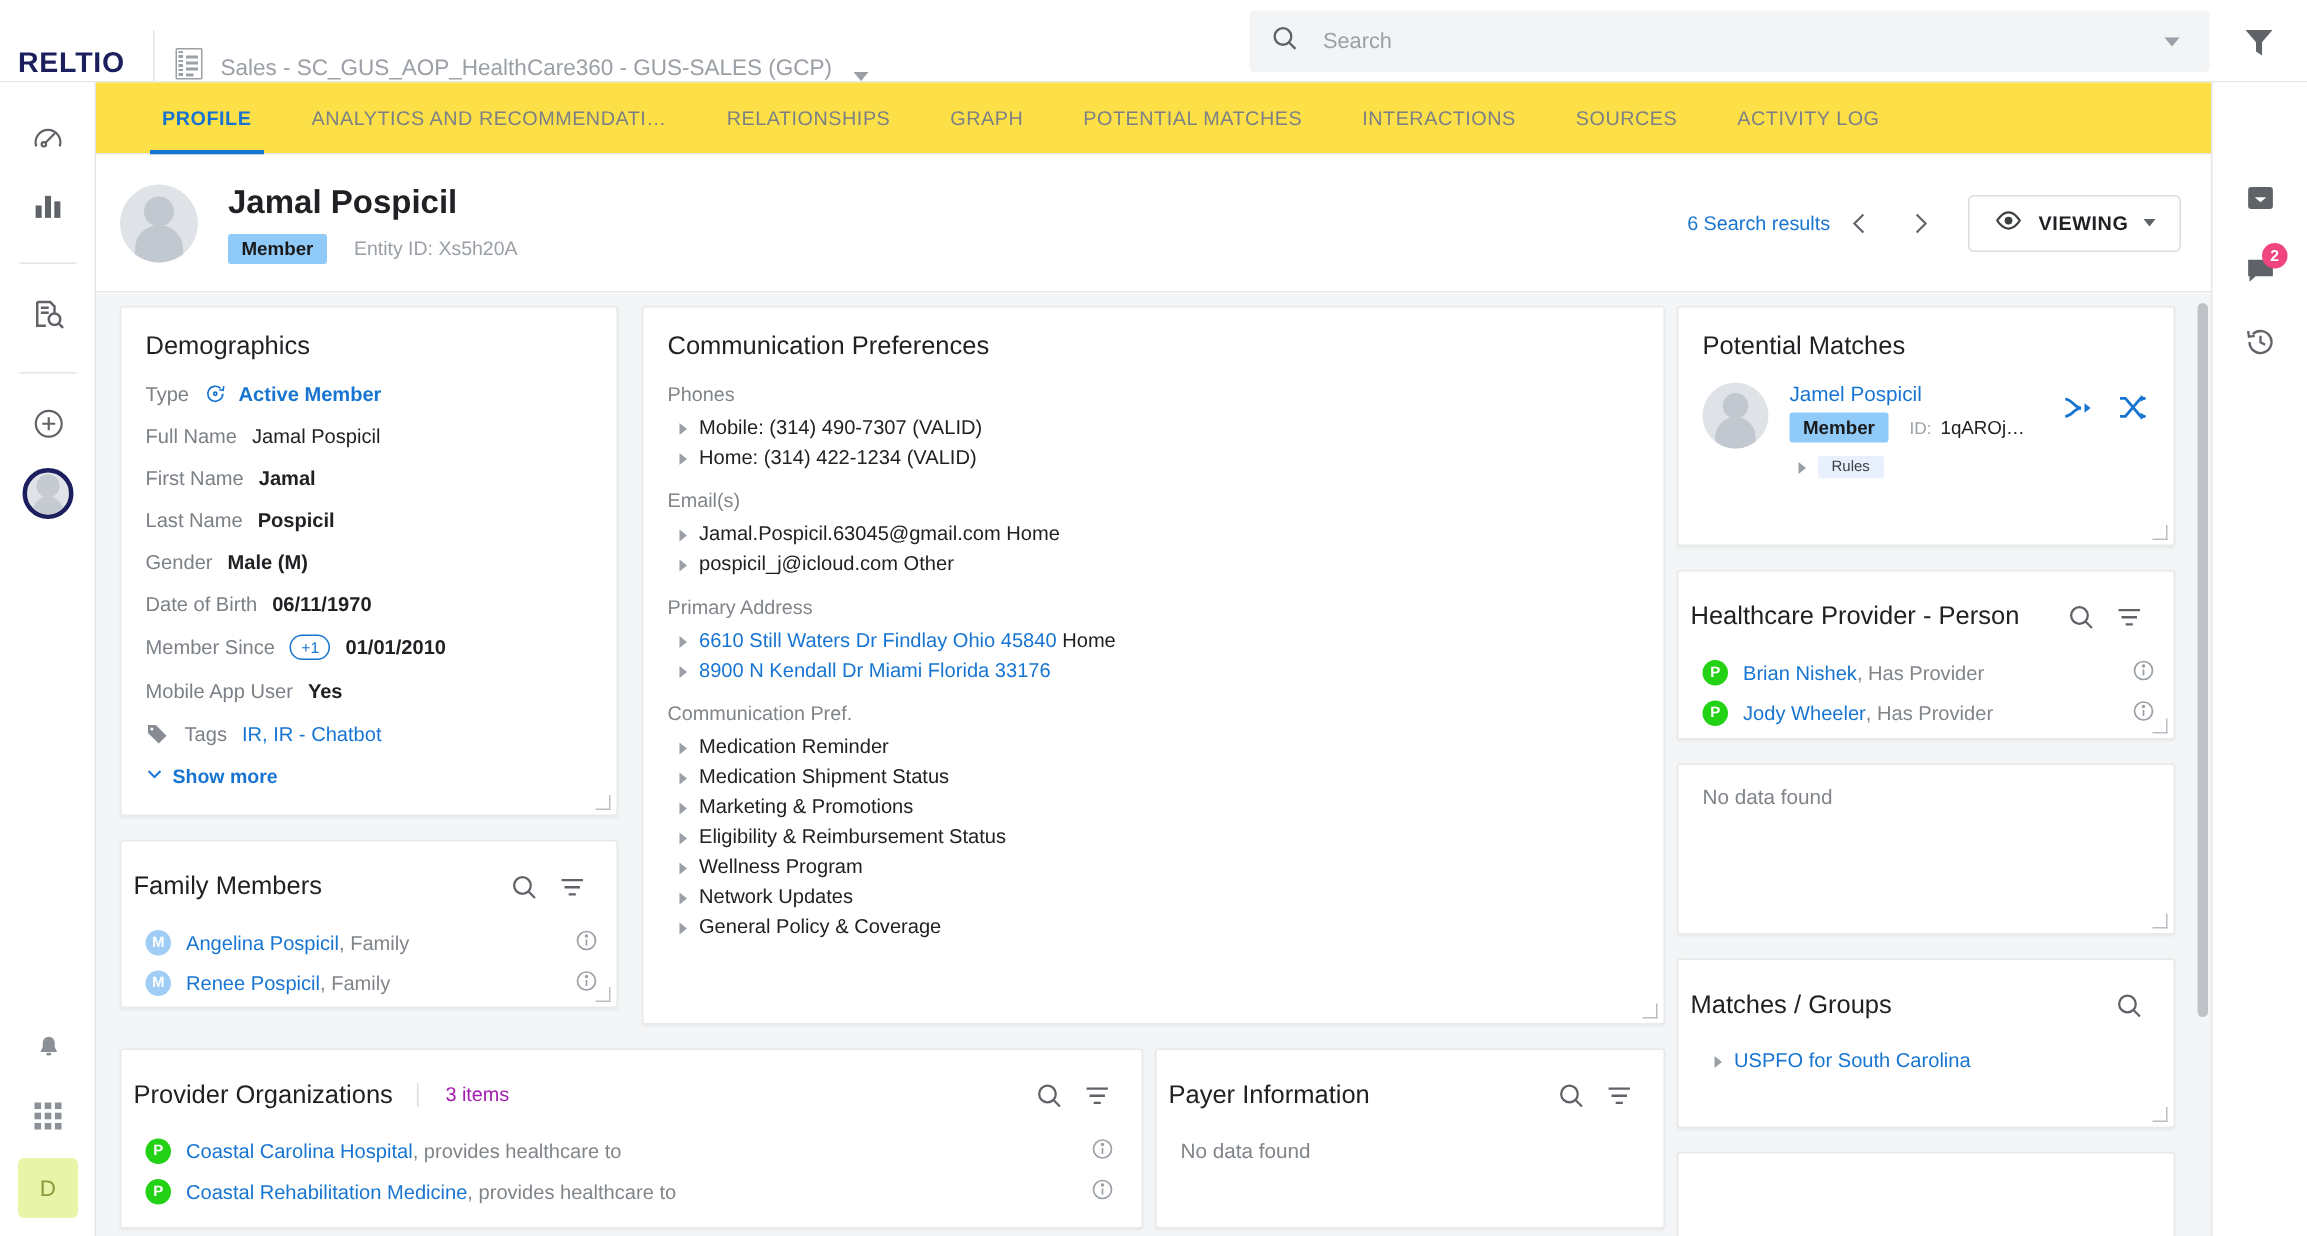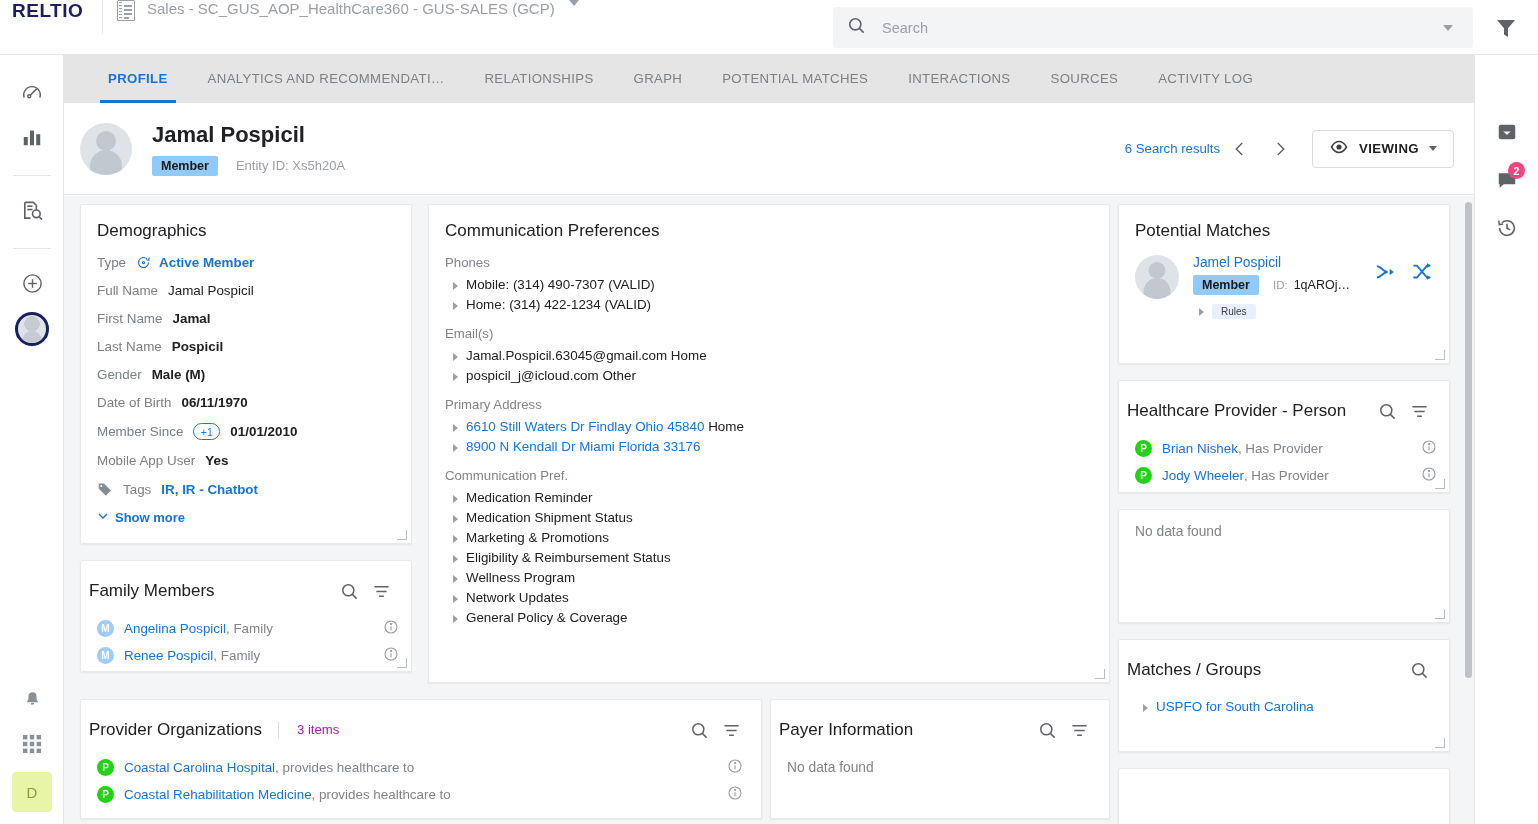--- a/index.html
+++ b/index.html
@@ -9,21 +9,21 @@
     background: #ffffff;
     overflow: hidden;
     color: #212121;
   }
   #app { position: relative; width: 1538px; height: 824px; }
 
   
   .topbar {
     position: absolute; top: 0; left: 0; width: 1538px; height: 55px;
     background: #fff; border-bottom: 1px solid #e4e6e8;
-    display: flex; align-items: flex-start;
+    display: flex; align-items: flex-end;
   }
   .logo {
     margin-left: 12px; width: 78px;
     font-size: 19px; font-weight: 700; letter-spacing: .5px;
     color: #1b1f5e;
   }
   .topbar-div { width: 1px; height: 34px; background: #e4e6e8; margin: 0 14px 0 12px; }
   .ds-icon { width: 20px; height: 22px; position: relative; flex: none; }
   .ds-icon .bk {
     position: absolute; left: 0; top: 0; width: 18px; height: 21px;
@@ -98,21 +98,21 @@
   .badge {
     position: absolute; top: 4px; left: 33px;
     min-width: 17px; height: 17px; border-radius: 9px; background: #f0457f;
     color: #fff; font-size: 10.5px; font-weight: 700;
     display: flex; align-items: center; justify-content: center; padding: 0 4px;
   }
 
   
   .tabs {
     position: absolute; left: 64px; top: 55px; width: 1410px; height: 48px;
-    background: #e5e5e5; border-bottom: 1px solid #e4e6e8;
+    background: #fde047; border-bottom: 1px solid #e4e6e8;
     display: flex; align-items: stretch; padding-left: 24px;
   }
   .tab {
     display: flex; align-items: center; padding: 0 20px;
     font-size: 13.2px; letter-spacing: .35px; color: #7b8086;
     cursor: pointer; position: relative; white-space: nowrap;
   }
   .tab.active { color: #1775d1; font-weight: 700; }
   .tab.active::after {
     content: ''; position: absolute; left: 12px; right: 12px; bottom: -1px;
@@ -517,21 +517,21 @@
             </div>
 
             <div class="drow">
               <span style="display:flex">
                 <svg width="16" height="16" viewBox="0 0 24 24" fill="#868c92">
                   <path d="M2.5 11.4V3.6h7.8L21 14.3l-7.8 7.8z"></path>
                     <circle cx="6.4" cy="7.4" r="1.5" fill="#fff"></circle>
                 </svg>
               </span>
               <span class="dlab" style="margin-left:10px">Tags</span>
-              <span class="dval link" style="font-weight:700">IR, IR - Chatbot</span>
+              <span class="dval link" style="font-weight:400">IR, IR - Chatbot</span>
             </div>
 
             <div class="showmore">
               <span>
                 <svg width="12" height="12" viewBox="0 0 24 24" fill="none" stroke="#1775d1" stroke-width="2.6">
                     <polyline points="4,8 12,16 20,8"></polyline>
                   </svg>
               </span>
               <span>Show more</span>
             </div>

